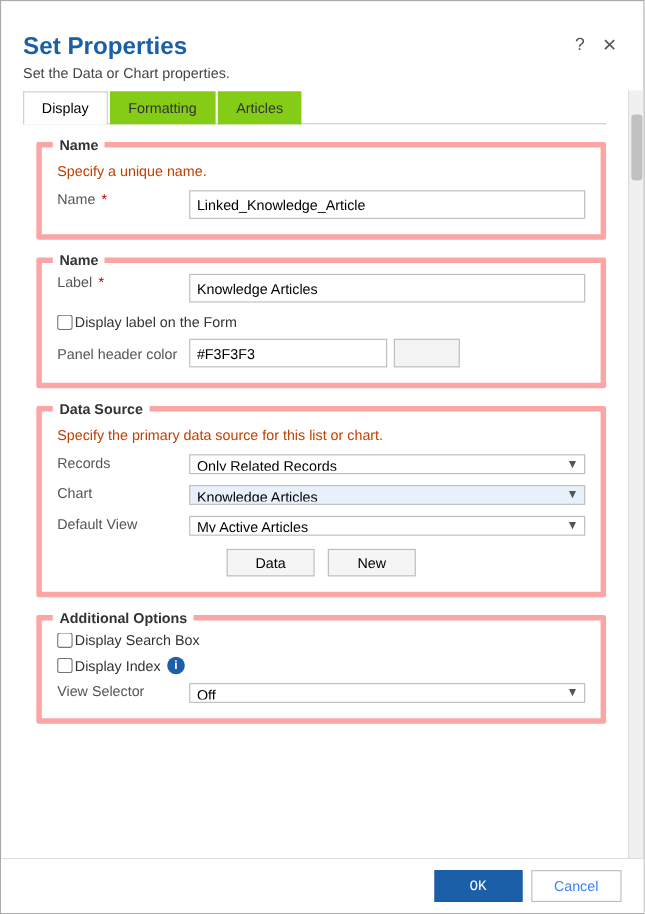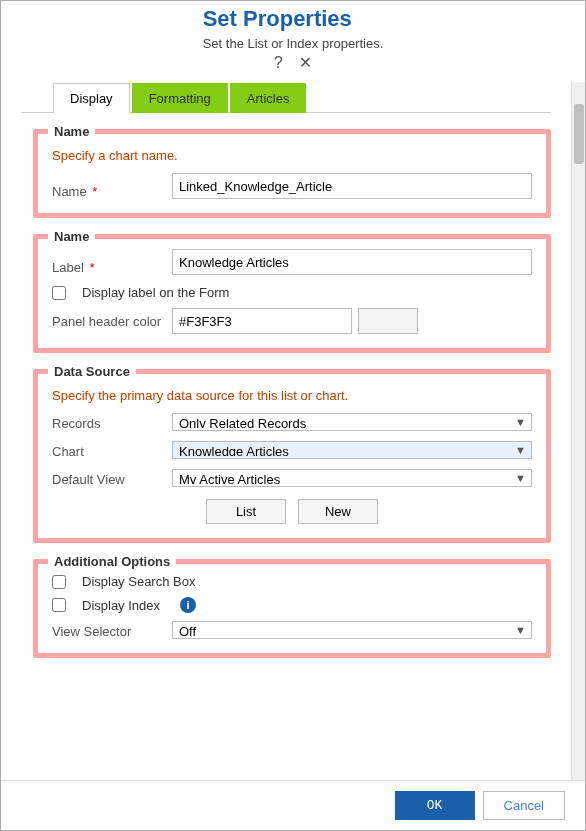--- a/index.html
+++ b/index.html
@@ -18,24 +18,23 @@
       background: #fff;
       border: 1px solid #aaa;
       box-shadow: 2px 2px 8px rgba(0,0,0,0.3);
       display: flex;
       flex-direction: column;
       position: relative;
     }
     .dialog-title-bar {
       display: flex;
       justify-content: space-between;
-      align-items: center;
-      padding: 5px 20px 8px 20px;
+      align-items: flex-start;
+      padding: 28px 20px 8px 20px;
       border-bottom: none;
-      flex-direction: column;
     }
     .dialog-title-text h1 {
       color: #1a5fa8;
       font-size: 22px;
       font-weight: 600;
       margin-bottom: 4px;
     }
     .dialog-title-text p {
       color: #444;
       font-size: 13px;
@@ -93,21 +92,20 @@
       margin-right: 2px;
       position: relative;
       bottom: -1px;
     }
     .tab.active {
       background: #fff;
       border-color: #ccc;
       border-bottom-color: #fff;
       color: #000;
       font-weight: 500;
-      margin-left: 32px;
     }
     .fieldset {
       border: 5px solid #fca5a5;
       border-radius: 2px;
       padding: 10px 14px 14px 14px;
       margin-bottom: 16px;
       position: relative;
       margin-left: 12px;
     }
     .fieldset-legend {
@@ -115,21 +113,21 @@
       top: -10px;
       left: 10px;
       background: #fff;
       padding: 0 6px;
       font-size: 13px;
       font-weight: 600;
       color: #333;
     }
     .form-row {
       display: flex;
-      align-items: flex-end;
+      align-items: flex-start;
       margin-bottom: 10px;
     }
     .form-row:last-child { margin-bottom: 0; }
     .form-label {
       color: #555;
       font-size: 13px;
       min-width: 120px;
       flex-shrink: 0;
     }
     .required-star {
@@ -148,21 +146,21 @@
     .section-subtitle {
       color: #c04000;
       font-size: 13px;
       margin-bottom: 10px;
       margin-top: 4px;
     }
     .checkbox-row {
       display: flex;
       align-items: center;
       margin-bottom: 8px;
-      gap: 16px;
+      gap: 2px;
     }
     .checkbox-row input[type=checkbox] {
       width: 14px;
       height: 14px;
       flex-shrink: 0;
     }
     .checkbox-label {
       color: #333;
       font-size: 13px;
     }
@@ -265,21 +263,21 @@
       background: #e8f0fb;
     }
   </style>
 </head>
 <body>
 
 <div class="dialog">
   <div class="dialog-title-bar">
     <div class="dialog-title-text">
       <h1>Set Properties</h1>
-      <p>Set the List or Index properties.</p>
+      <p>Set the Data or Chart properties.</p>
     </div>
     <div class="dialog-title-actions">
       <span>?</span>
       <span>✕</span>
     </div>
   </div>
 
   <div class="scrollbar-area">
     <div class="dialog-content">
 
@@ -290,21 +288,21 @@
         <div class="tab">
           <span>Formatting</span>
         </div>
         <div class="tab">
           <span>Articles</span>
         </div>
       </div>
 
       <div class="fieldset">
         <div class="fieldset-legend">Name</div>
-        <p class="section-subtitle">Specify a chart name.</p>
+        <p class="section-subtitle">Specify a unique name.</p>
         <div class="form-row">
           <label class="form-label">
             <span>Name</span>
             <span class="required-star">*</span>
           </label>
           <input type="text" class="form-input" value="Linked_Knowledge_Article" style="">
         </div>
       </div>
 
       <div class="fieldset">
@@ -360,21 +358,21 @@
             <select class="form-select">
               <option>My Active Articles</option>
               <option>Active Articles</option>
               <option>All Articles</option>
             </select>
             <span class="select-arrow">▼</span>
           </div>
         </div>
 
         <div class="buttons-row">
-          <button class="btn">List</button>
+          <button class="btn">Data</button>
           <button class="btn">New</button>
         </div>
       </div>
 
       <div class="fieldset">
         <div class="fieldset-legend">Additional Options</div>
 
         <div class="checkbox-row">
           <input type="checkbox" style="">
           <span class="checkbox-label">Display Search Box</span>

